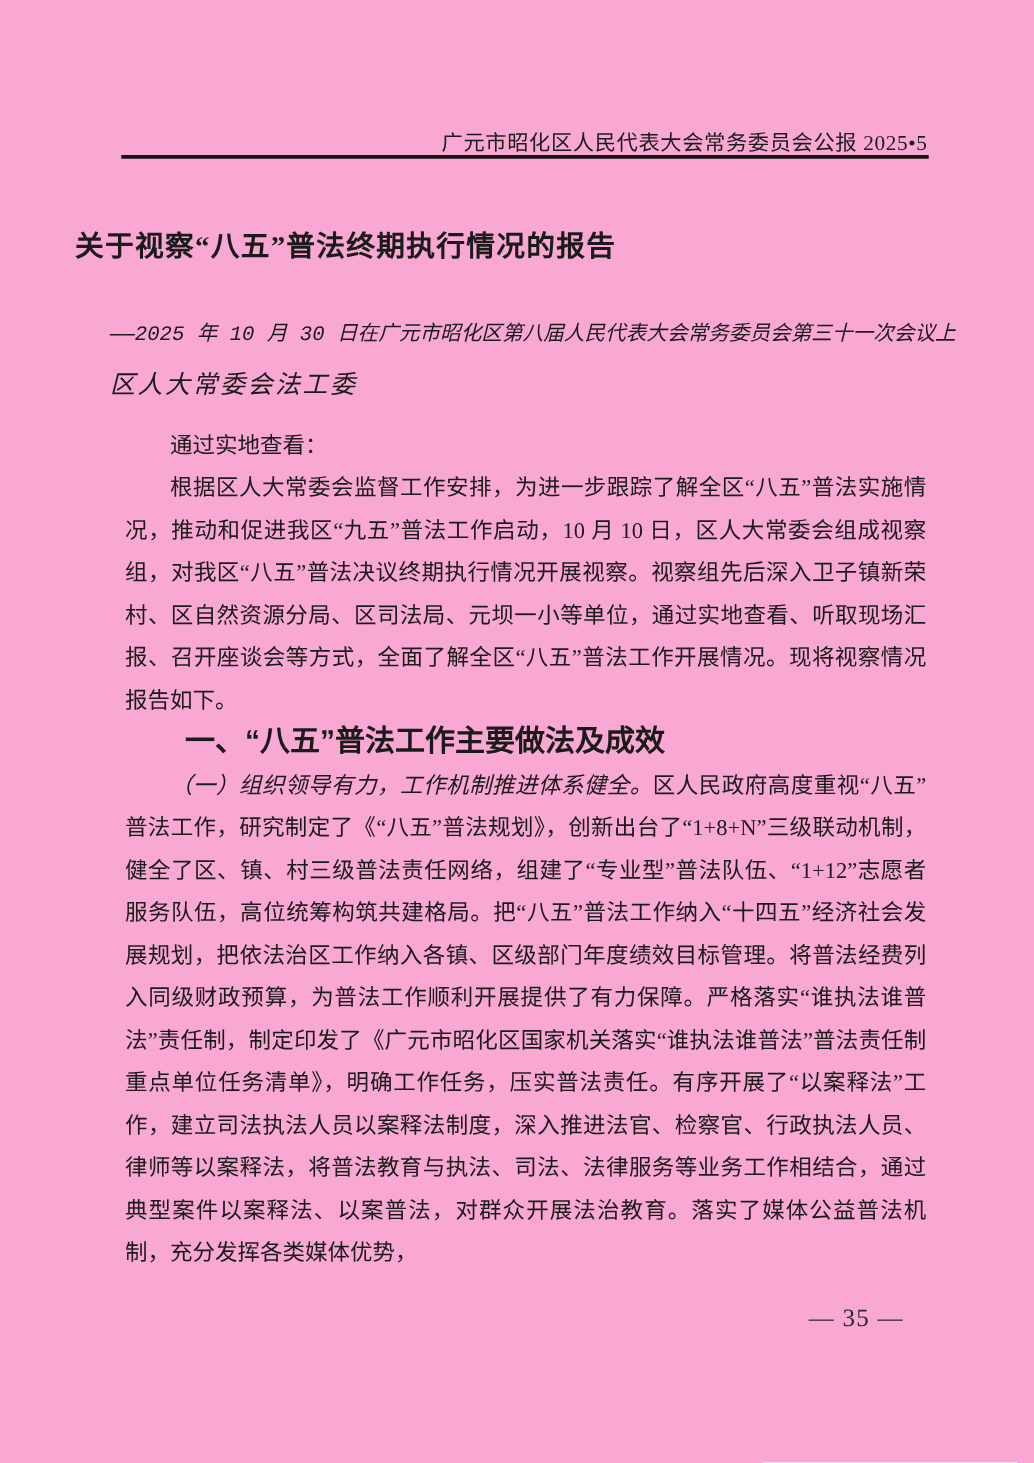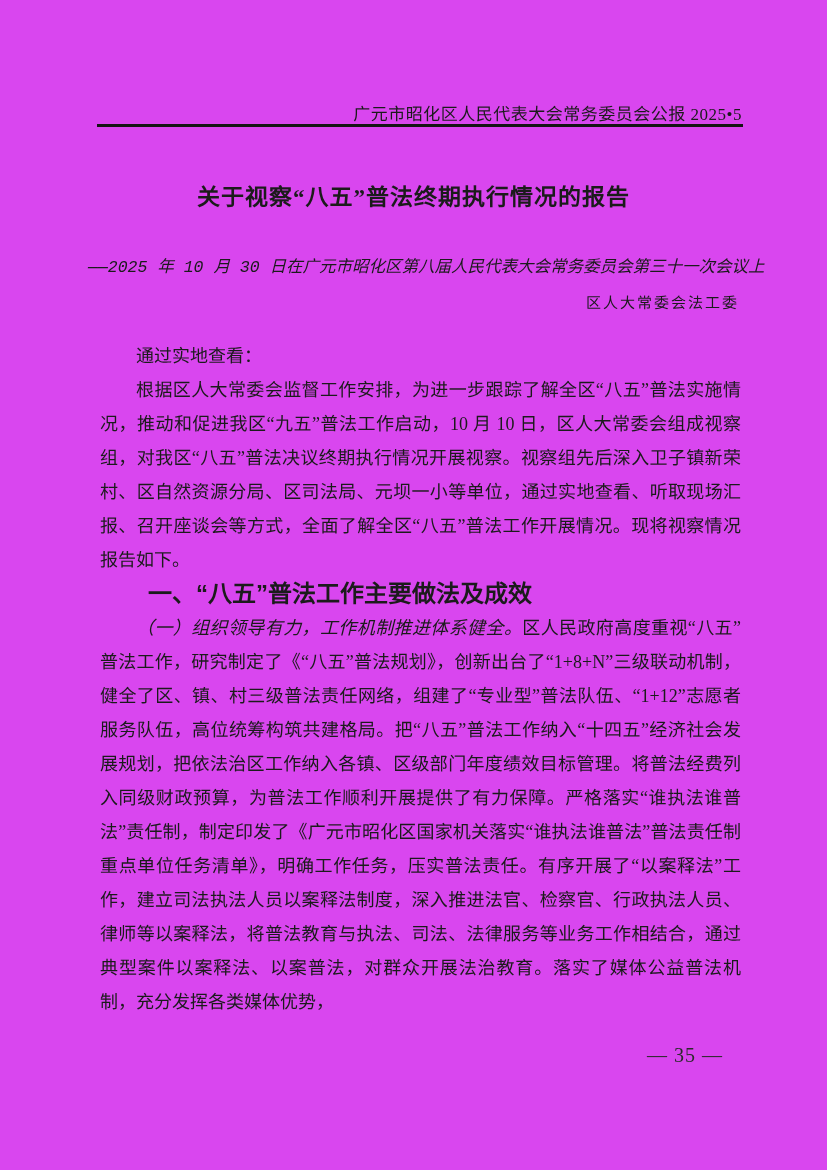--- a/index.html
+++ b/index.html
@@ -4,21 +4,21 @@
 <style>
   html, body {
     margin: 0;
     padding: 0;
     background: #ffffff;
   }
   .page {
     position: relative;
     width: 827px;
     height: 1170px;
-    background: #d946ef;
+    background: #f9a8d4;
     font-family: "Liberation Serif", serif;
     color: #1b1b1b;
     overflow: hidden;
     margin: 0 auto;
   }
   .header-text {
     position: absolute;
     top: 100px;
     left: 100px;
     width: 642px;
@@ -33,43 +33,44 @@
     left: 97px;
     width: 646px;
     height: 3px;
     background: #141414;
   }
   .doc-title {
     position: absolute;
     top: 178px;
     left: 60px;
     width: 707px;
-    text-align: center;
+    text-align: left;
     font-size: 23px;
     font-weight: bold;
     letter-spacing: 1px;
   }
   .subtitle-1 {
     position: absolute;
     top: 253px;
     left: 88px;
     width: 651px;
     text-align: center;
     font-size: 16.5px;
     font-style: italic;
     white-space: nowrap;
     font-family: Liberation Mono, monospace;
   }
   .subtitle-2 {
     position: absolute;
     top: 291px;
     left: 88px;
     width: 651px;
-    text-align: right;
-    font-size: 15px;
+    text-align: left;
+    font-size: 20px;
+    font-style: italic;
     letter-spacing: 2px;
   }
   .body-text {
     position: absolute;
     top: 339px;
     left: 100px;
     width: 641px;
     font-size: 18px;
     line-height: 34px;
     text-align: justify;

